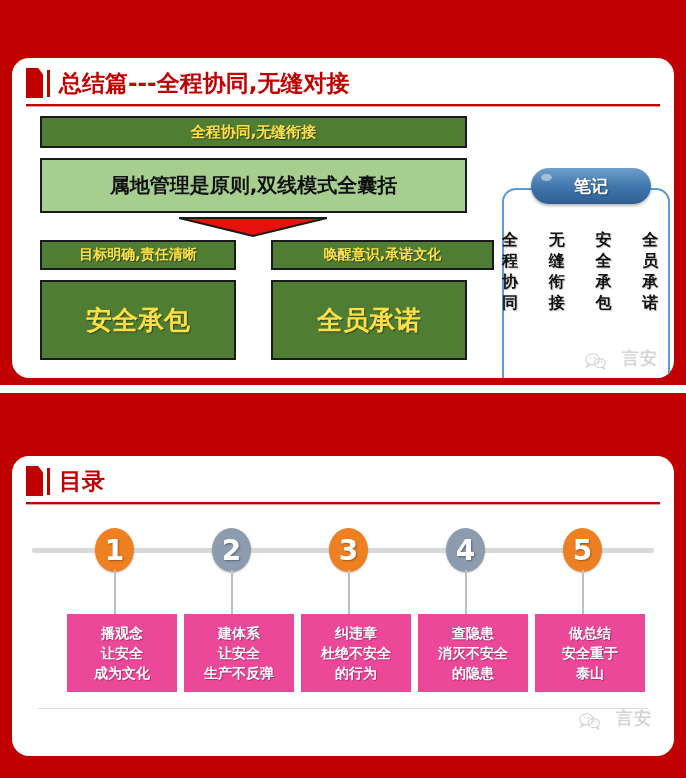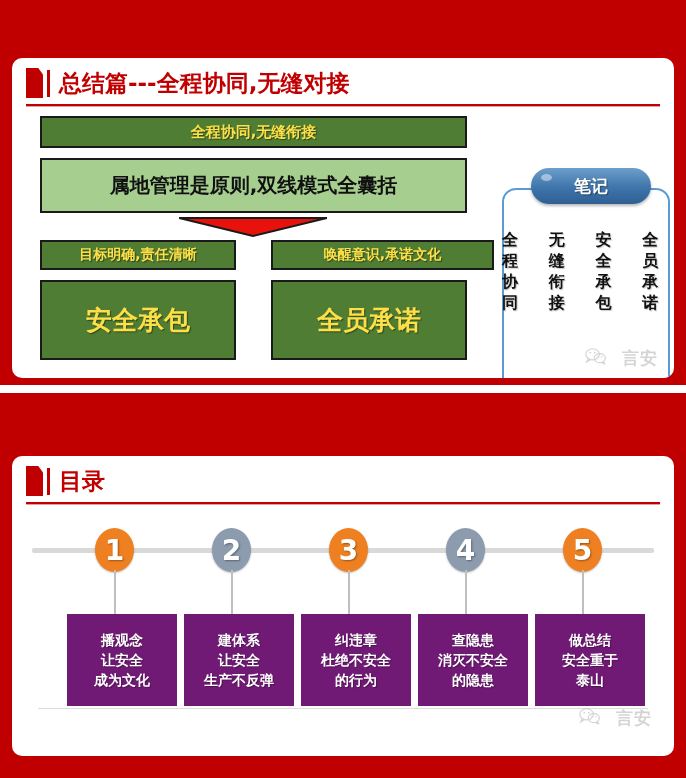--- a/index.html
+++ b/index.html
@@ -14,21 +14,21 @@
   
   .slide-gap {
     position: absolute; left: 0; top: 385px; width: 686px; height: 8px;
     background: #FFFFFF;
   }
 
   
   .slide {
     position: absolute;
     background: #FFFFFF;
-    border-radius: 10px;
+    border-radius: 17px;
     overflow: hidden;
     padding-left: 35px;
   }
   #slide-summary { left: 12px; top: 58px; width: 662px; height: 320px; }
   #slide-toc     { left: 12px; top: 456px; width: 662px; height: 300px; }
 
   
   .slide-title-row {
     position: absolute; left: 0; top: 10px; width: 100%;
     display: flex; align-items: center; padding-left: 14px;
@@ -111,21 +111,21 @@
     display: flex; flex-direction: row; align-items: center; gap: 19px;
   }
   .notes-item {
     color: #111111; font-size: 16px; font-weight: bold; letter-spacing: 1px;
     text-shadow: 1px 1px 1px rgba(0,0,0,0.22);
   }
 
   
   .watermark {
     position: absolute;
-    display: flex; align-items: flex-start; gap: 15px;
+    display: flex; align-items: flex-end; gap: 15px;
     opacity: 0.42;
     color: #8A8A8A;
     font-family: Liberation Mono, monospace;
   }
   .wm-text { font-size: 17px; font-weight: bold; letter-spacing: 1px; color: #9A9A9A; }
   #wm-summary { right: 16px; bottom: 8px; }
   #wm-toc { right: 22px; bottom: 26px; }
 
   
   .toc-body { position: absolute; left: 0; top: 52px; width: 662px; height: 248px; }
@@ -142,22 +142,22 @@
     text-shadow: 1px 1px 2px rgba(0,0,0,0.35);
     box-shadow: 0 1px 2px rgba(0,0,0,0.25);
   }
   .c-orange { background: #EE8022; }
   .c-blue   { background: #8C9BAE; }
   .toc-stem {
     position: absolute; top: 62px; left: 47px; width: 2px; height: 44px;
     background: #BFBFBF;
   }
   .toc-card {
-    position: absolute; top: 106px; left: 0; width: 110px; height: 92px;
-    background: #701a75;
+    position: absolute; top: 106px; left: 0; width: 110px; height: 78px;
+    background: #ec4899;
     display: flex; flex-direction: column; align-items: center; justify-content: center;
     color: #FFFFFF; font-size: 14px; font-weight: bold; line-height: 1.45;
     text-shadow: 1px 1px 1px rgba(0,0,0,0.3);
     text-align: center;
   }
   #toc-footrule {
     position: absolute; left: 26px; top: 200px; width: 610px; height: 1px;
     background: #DCDCDC;
   }
 </style>

